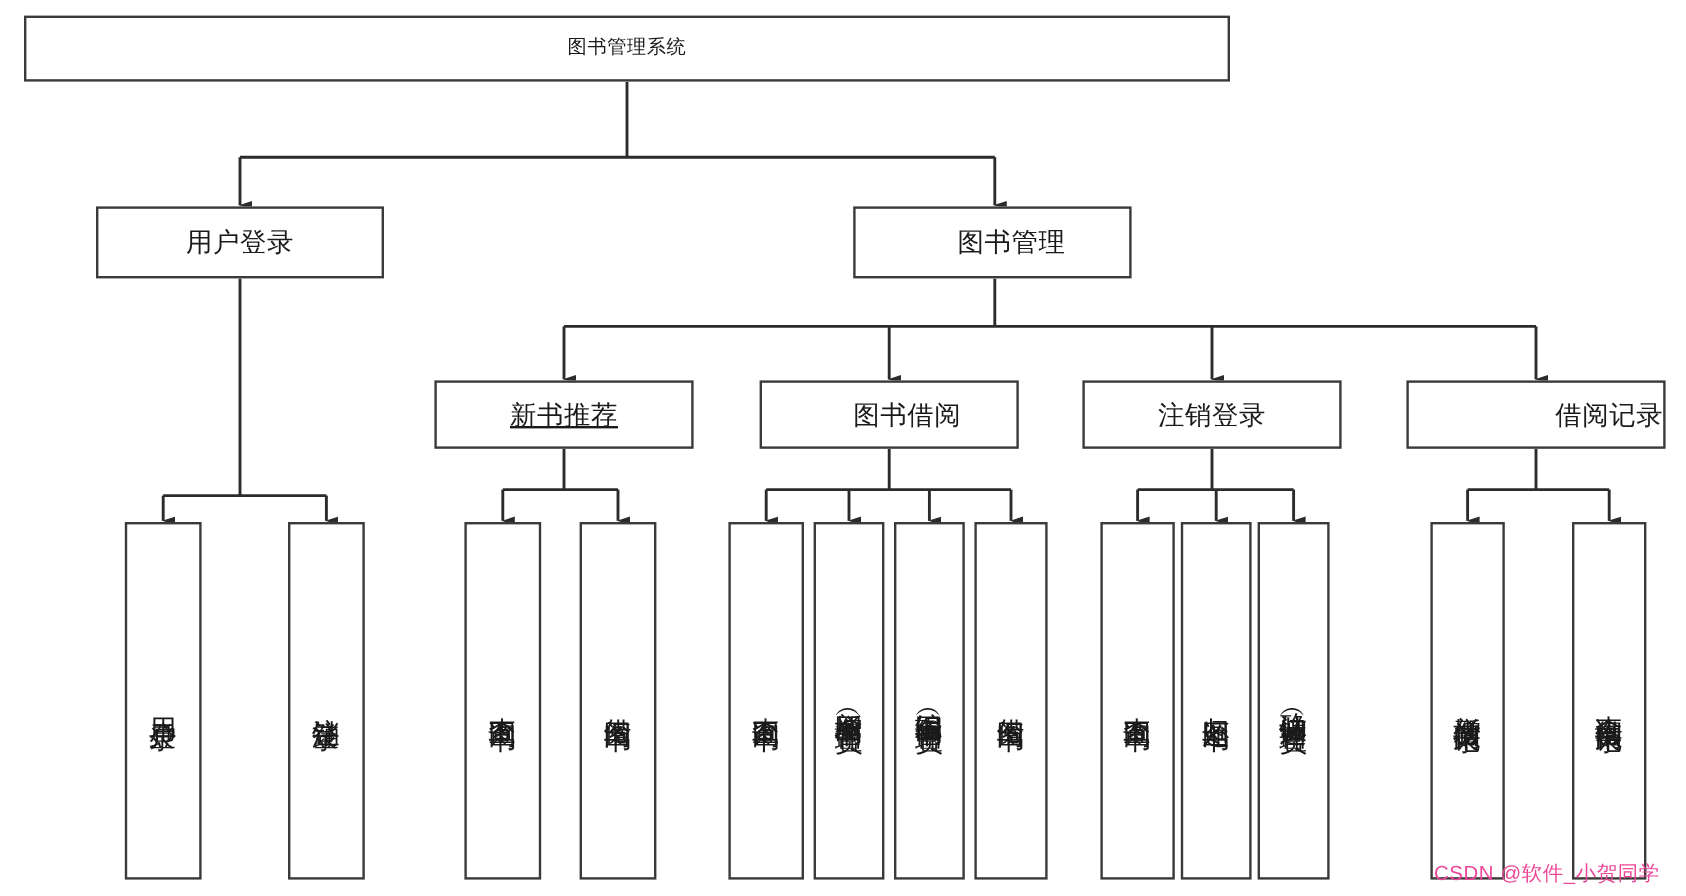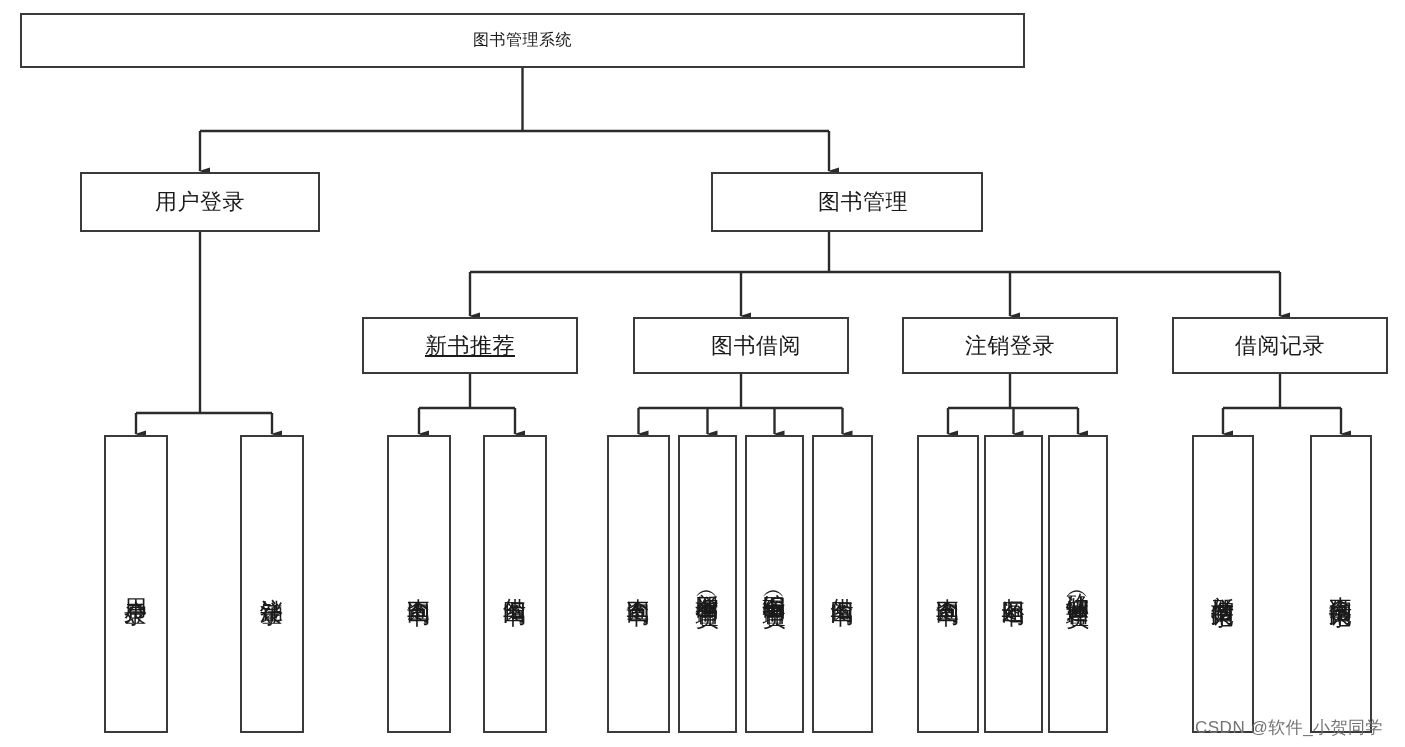--- a/index.html
+++ b/index.html
@@ -118,33 +118,33 @@
       </g>
   </svg>
 
   <div id="nodes-layer">
       <div class="node h root" style="left: 20px; top: 13px; width: 1005px; height: 55px;">
         <span class="label">图书管理系统</span>
       </div>
       <div class="node h" style="left: 80px; top: 172px; width: 240px; height: 60px;">
         <span class="label">用户登录</span>
       </div>
-      <div class="node h" style="left: 711px; top: 172px; width: 272px; height: 60px; padding-left: 32px;">
+      <div class="node h" style="left: 711px; top: 172px; width: 232px; height: 60px; padding-left: 32px;">
         <span class="label">图书管理</span>
       </div>
       <div class="node h" style="left: 362px; top: 317px; width: 216px; height: 57px; text-decoration: underline;">
         <span class="label">新书推荐</span>
       </div>
       <div class="node h" style="left: 633px; top: 317px; width: 216px; height: 57px; padding-left: 30px;">
         <span class="label">图书借阅</span>
       </div>
       <div class="node h" style="left: 902px; top: 317px; width: 216px; height: 57px;">
         <span class="label">注销登录</span>
       </div>
-      <div class="node h" style="left: 1172px; top: 317px; width: 216px; height: 57px;">
+      <div class="node h" style="left: 1172px; top: 317px; width: 216px; height: 57px; justify-content: flex-end;">
         <span class="label">借阅记录</span>
       </div>
       <div class="node v" style="left: 104px; top: 435px; width: 64px; height: 298px;">
         <span class="label">用户登录</span>
       </div>
       <div class="node v" style="left: 240px; top: 435px; width: 64px; height: 298px;">
         <span class="label">注销登录</span>
       </div>
       <div class="node v" style="left: 387px; top: 435px; width: 64px; height: 298px;">
         <span class="label">查询图书</span>
@@ -174,15 +174,15 @@
         <span class="label">确认归还（管理员）</span>
       </div>
       <div class="node v" style="left: 1192px; top: 435px; width: 62px; height: 298px;">
         <span class="label">新增借阅记录</span>
       </div>
       <div class="node v" style="left: 1310px; top: 435px; width: 62px; height: 298px;">
         <span class="label">查询借阅记录</span>
       </div>
     </div>
 
-  <div class="watermark" style="left: 1195px; top: 716px; color: #737373;">CSDN @软件_小贺同学</div>
+  <div class="watermark" style="left: 1195px; top: 716px; color: #ec4899;">CSDN @软件_小贺同学</div>
 
 </div>
 
 </body></html>

